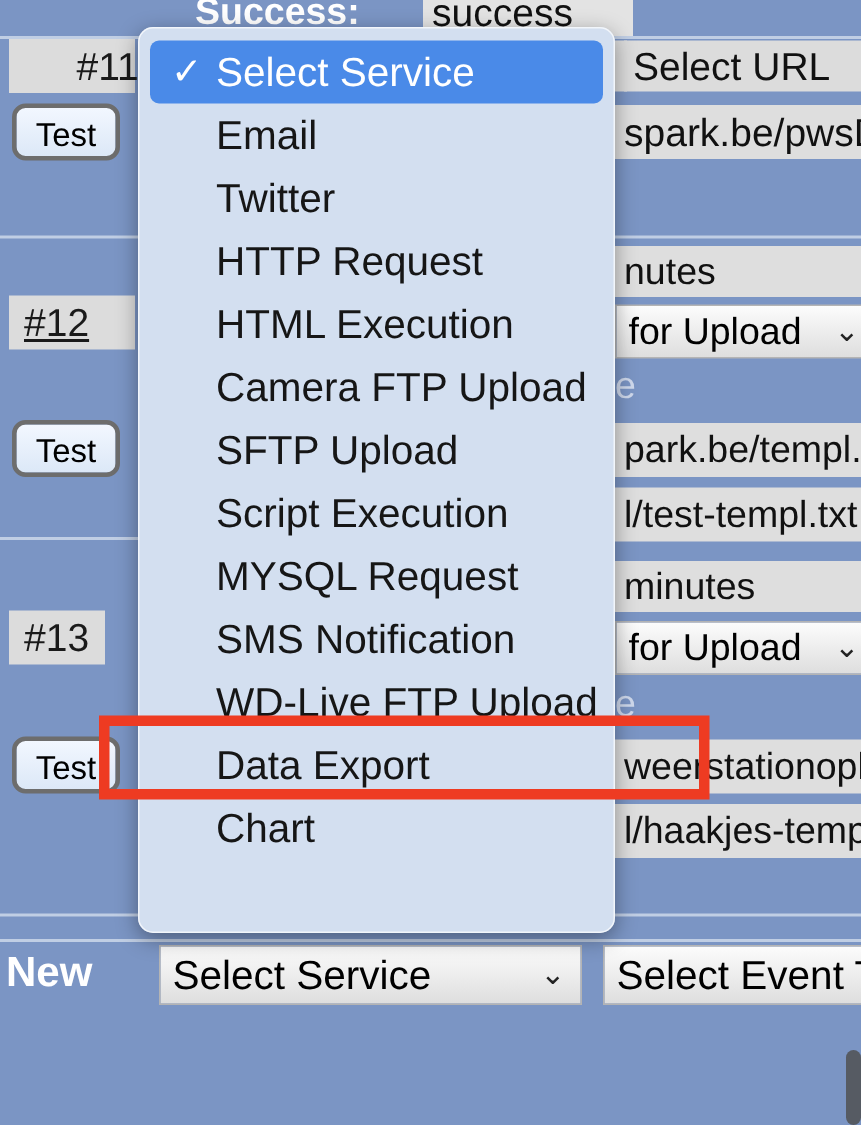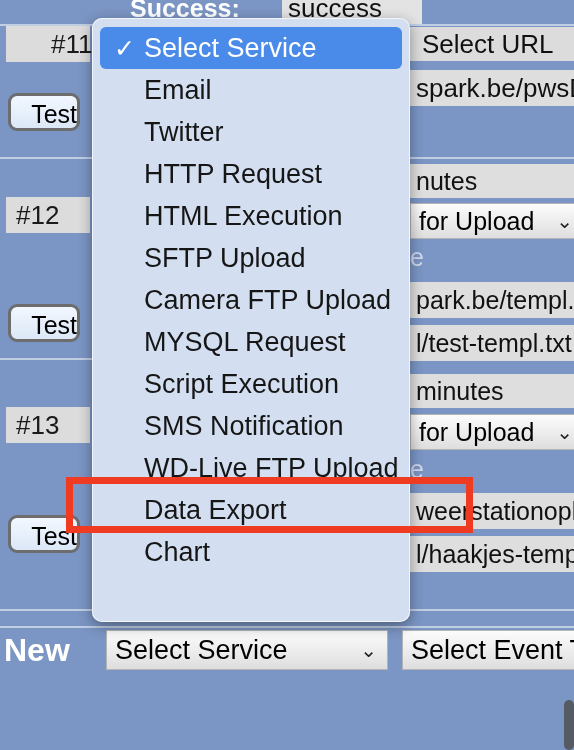--- a/index.html
+++ b/index.html
@@ -91,25 +91,24 @@
     padding: 0 10px 0 10px;
     white-space: nowrap;
   }
 
   .test-btn {
     position: absolute;
     background: linear-gradient(#f2f7ff, #dce8f7);
     border: 3px solid #6d6d6d;
     border-radius: 9px;
     color: #000;
-    font-size: 25px;
+    font-size: 22px;
     line-height: 36px;
-    text-align: right;
-    white-space: nowrap;
-    margin-top: 24px;
+    text-align: center;
+    white-space: nowrap;
   }
 
   
   #service-menu {
     position: absolute;
     left: 92px;
     top: 18px;
     width: 318px;
     height: 604px;
     background: #d3dff0;
@@ -181,45 +180,45 @@
   <div class="row-sep" style="top:626px;"></div>
 
   <div class="idtag" style="left:6px; top:26px; width:84px;padding-left:45px;">#11</div>
   <div class="test-btn" style="left:8px; top:69px; width:72px; height:38px;">Test</div>
 
   <div class="field" style="left:416px; top:27px; width:170px; height:34px; font-size:26px;">Select URL</div>
   <div class="field" style="left:410px; top:70px; width:174px; height:36px; font-size:26px; line-height:36px; background:#dedede;">spark.be/pwsDW</div>
 
   <div class="field" style="left:396px; top:27px; width:22px; height:34px; background:#dcdcdc;"></div>
 
-  <div class="idtag" style="left:6px; top:197px; width:84px;">#12</div>
+  <div class="idtag" style="left:6px; top:197px; width:84px;text-decoration:underline;">#12</div>
   <div class="test-btn" style="left:8px; top:280px; width:72px; height:38px;">Test</div>
 
   <div class="field" style="left:410px; top:164px; width:174px; height:34px; background:#dedede;">nutes</div>
   <div class="select-box" style="left:410px; top:203px; width:174px; height:36px;">
     <span>for Upload</span>
     <span class="chev">⌄</span>
   </div>
   <div class="blue-text" style="left:410px; top:243px;">e</div>
   <div class="field" style="left:410px; top:282px; width:174px; height:36px; line-height:36px; background:#dedede;">park.be/templ.tx</div>
   <div class="field" style="left:410px; top:325px; width:174px; height:36px; line-height:36px; background:#dedede;">l/test-templ.txt</div>
 
-  <div class="idtag" style="left:6px; top:407px; width:84px;">#13</div>
+  <div class="idtag" style="left:6px; top:407px; width:64px;">#13</div>
   <div class="test-btn" style="left:8px; top:491px; width:72px; height:38px;">Test</div>
 
   <div class="field" style="left:410px; top:374px; width:174px; height:34px; background:#dedede;">minutes</div>
   <div class="select-box" style="left:410px; top:414px; width:174px; height:36px;">
     <span>for Upload</span>
     <span class="chev">⌄</span>
   </div>
   <div class="blue-text" style="left:410px; top:455px;">e</div>
   <div class="field" style="left:410px; top:493px; width:174px; height:36px; line-height:36px; background:#dedede;">weerstationopl</div>
   <div class="field" style="left:410px; top:536px; width:174px; height:36px; line-height:36px; background:#dedede;">l/haakjes-temp</div>
 
-  <div class="white-label" style="left:4px; top:632px; font-size:32px;">New</div>
+  <div class="white-label" style="left:4px; top:632px; font-size:28px;">New</div>
   <div class="select-box" style="left:106px; top:630px; width:282px; height:40px; font-size:27px;">
     <span>Select Service</span>
     <span class="chev">⌄</span>
   </div>
   <div class="select-box" style="left:402px; top:630px; width:190px; height:40px; font-size:27px;">
     <span>Select Event T</span>
   </div>
 
 </div>
 
@@ -235,32 +234,32 @@
   <div class="menu-item">
     <span>Twitter</span>
   </div>
   <div class="menu-item">
     <span>HTTP Request</span>
   </div>
   <div class="menu-item">
     <span>HTML Execution</span>
   </div>
   <div class="menu-item">
+    <span>Camera FTP Upload</span>
+  </div>
+  <div class="menu-item">
     <span>SFTP Upload</span>
   </div>
   <div class="menu-item">
-    <span>Camera FTP Upload</span>
+    <span>Script Execution</span>
   </div>
   <div class="menu-item">
     <span>MYSQL Request</span>
   </div>
   <div class="menu-item">
-    <span>Script Execution</span>
-  </div>
-  <div class="menu-item">
     <span>SMS Notification</span>
   </div>
   <div class="menu-item">
     <span>WD-Live FTP Upload</span>
   </div>
   <div class="menu-item">
     <span>Data Export</span>
   </div>
   <div class="menu-item">
     <span>Chart</span>

